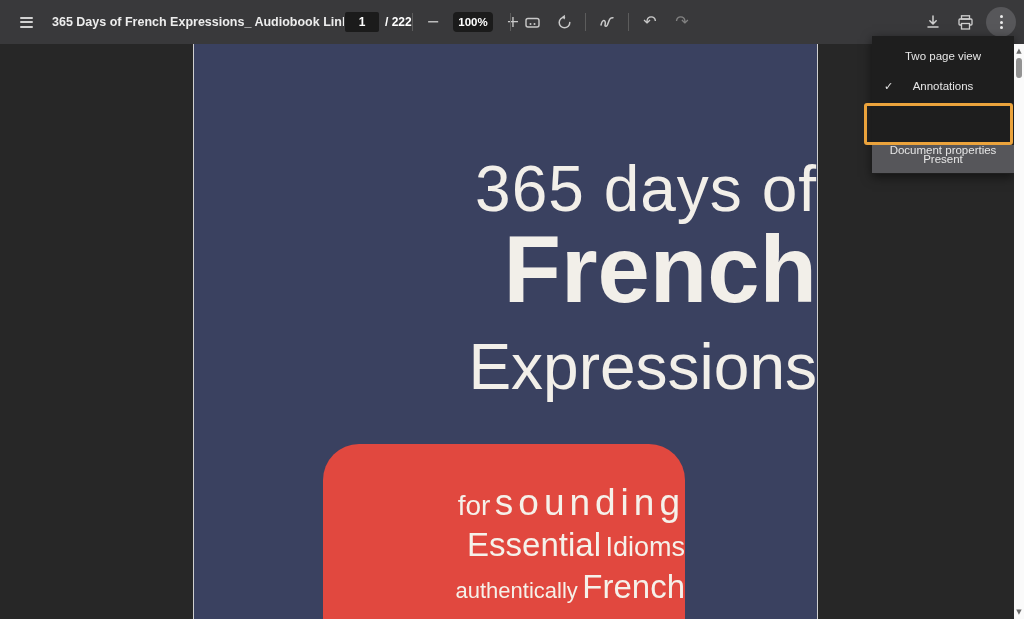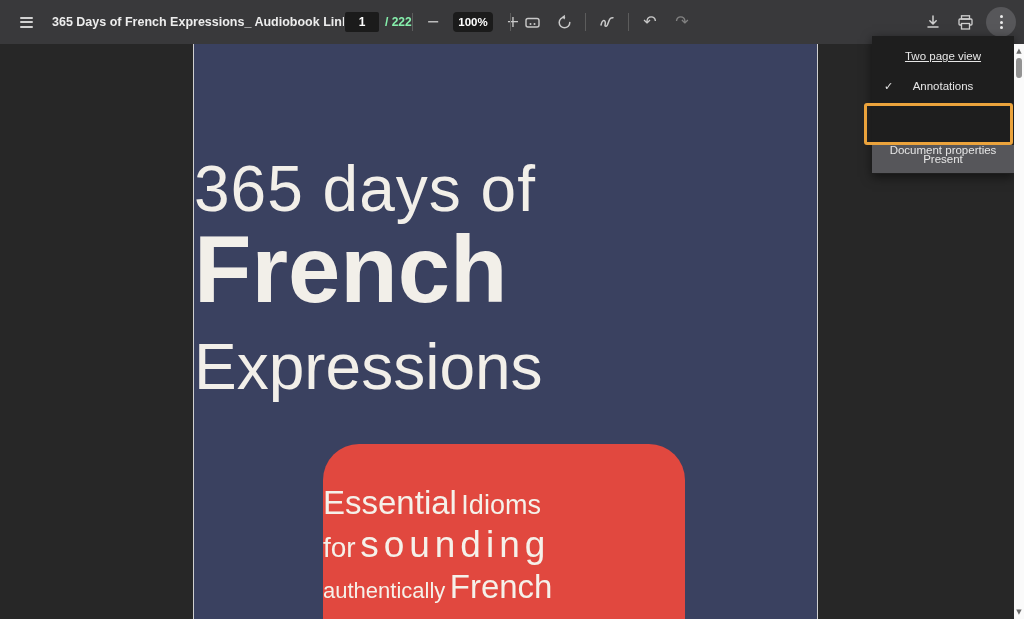--- a/index.html
+++ b/index.html
@@ -17,42 +17,42 @@
   .toolbar{position:absolute;top:0;left:0;width:1024px;height:44px;background:var(--toolbar_bg);}
   .toolbar .grp{position:absolute;top:0;height:44px;display:flex;align-items:center;}
   .hamb{left:10px;width:32px;justify-content:center;cursor:pointer;background:none;border:none;}
   .hamb .bars{display:flex;flex-direction:column;gap:2.5px;}
   .hamb .bars div{width:13px;height:2px;background:#D2D2D2;border-radius:1px;}
   .doc-title{left:52px;max-width:292px;color:#EDEDED;font-size:12.5px;font-weight:bold;
     white-space:nowrap;overflow:hidden;}
   .pagegrp{left:345px;gap:6px;}
   .page-input{width:34px;height:20px;background:var(--input_bg);border:none;border-radius:2px;
     color:#FFF;font-size:12px;font-weight:bold;text-align:center;font-family:"Liberation Sans",sans-serif;}
-  .page-count{color:#86efac;font-size:12px;font-weight:bold;}
+  .page-count{color:#ffffff;font-size:12px;font-weight:bold;}
   .zoomgrp{left:412px;gap:9px;}
   .toolsgrp{left:510px;gap:10px;}
   .vdiv{width:1px;height:18px;background:#5C5C5C;}
   .tbtn{background:none;border:none;color:var(--icon_grey);font-size:16px;line-height:1;
     display:flex;align-items:center;justify-content:center;width:22px;height:28px;cursor:pointer;
     font-family:"DejaVu Sans",sans-serif;}
   .zoom-level{width:40px;height:20px;background:var(--input_bg);border:none;border-radius:4px;
     color:#FFF;font-size:11.5px;font-weight:bold;display:flex;align-items:center;justify-content:center;cursor:pointer;}
   .tbtn svg{display:block;}
   .tbtn.disabled{color:#828282;}
   .rightgrp{right:8px;gap:10px;}
   .kebab-btn{width:30px;height:30px;border-radius:50%;background:#57575A;border:none;cursor:pointer;
     display:flex;align-items:center;justify-content:center;}
   .kebab-btn .dots{display:flex;flex-direction:column;gap:2.5px;}
   .kebab-btn .dots div{width:3px;height:3px;border-radius:50%;background:#ECECEC;}
 
   
   .canvas{position:absolute;top:44px;left:0;width:1024px;height:575px;background:var(--canvas_bg);}
 
   .pdf-page{position:absolute;top:0;left:193px;width:625px;height:575px;background:var(--page_navy);
-    border-left:1px solid #CFCFCF;border-right:1px solid #CFCFCF;overflow:hidden;text-align:left;
+    border-left:1px solid #CFCFCF;border-right:1px solid #CFCFCF;overflow:hidden;text-align:right;
     color:var(--cover_text);}
   .cv-l1{position:absolute;top:108px;left:0;width:100%;font-size:64px;font-weight:300;letter-spacing:1px;}
   .cv-l2{position:absolute;top:172px;left:0;width:100%;font-size:94px;font-weight:bold;}
   .cv-l3{position:absolute;top:286px;left:0;width:100%;font-size:64px;font-weight:normal;}
   .badge{position:absolute;top:400px;left:129px;width:362px;height:240px;background:var(--badge_red);
     border-radius:36px;color:#F5F1EA;padding-top:38px;}
   .badge .bl{height:42px;line-height:42px;white-space:nowrap;}
   .b-lg1{font-size:33px;} .b-sm1{font-size:27px;}
   .b-sm2{font-size:28px;} .b-lg2{font-size:37px;letter-spacing:5px;}
   .b-sm3{font-size:22px;} .b-lg3{font-size:33px;}
@@ -62,21 +62,21 @@
   .sb-arrow{position:absolute;left:0;width:10px;height:10px;color:#6E6E6E;font-size:7px;line-height:10px;
     text-align:center;cursor:pointer;font-family:"DejaVu Sans",sans-serif;}
   .sb-up{top:2px;} .sb-down{bottom:2px;}
   .sb-thumb{position:absolute;left:2px;top:14px;width:6px;height:20px;background:#939393;border-radius:3px;cursor:pointer;}
 
   
   .menu{position:absolute;top:36px;left:872px;width:142px;height:138px;background:var(--menu_bg);
     box-shadow:0 3px 10px rgba(0,0,0,.55);z-index:20;}
   .menu .mi{position:absolute;left:0;width:142px;height:28px;line-height:28px;text-align:center;
     color:#E6E6E6;font-size:11.5px;cursor:pointer;}
-  .mi-1{top:6px;text-decoration:underline;} .mi-2{top:36px;} .mi-3{top:72px;height:29px;line-height:29px;background:var(--menu_selected);margin-top:37px;}
+  .mi-1{top:6px;} .mi-2{top:36px;} .mi-3{top:72px;height:29px;line-height:29px;background:var(--menu_selected);margin-top:37px;}
   .mi-4{top:100px;}
   .mi .chk{position:absolute;left:12px;top:0;font-size:11px;color:#E6E6E6;}
 
   
   .annot{position:absolute;top:103px;left:864px;width:149px;height:42px;border:3px solid var(--highlight_amber);
     border-radius:3px;z-index:25;pointer-events:none;}
 </style>
 </head>
 <body>
 
@@ -160,22 +160,22 @@
   </div>
 
   <div class="canvas">
 
     <div class="pdf-page">
       <div class="cv-l1">365 days of</div>
       <div class="cv-l2">French</div>
       <div class="cv-l3">Expressions</div>
 
       <div class="badge">
+        <div class="bl"><span class="b-sm2">for</span> <span class="b-lg2">sounding</span></div>
         <div class="bl"><span class="b-lg1">Essential</span> <span class="b-sm1">Idioms</span></div>
-        <div class="bl"><span class="b-sm2">for</span> <span class="b-lg2">sounding</span></div>
         <div class="bl"><span class="b-sm3">authentically</span> <span class="b-lg3">French</span></div>
       </div>
     </div>
 
     <div class="scrollbar">
       <div class="sb-arrow sb-up"><span>▲</span></div>
       <div class="sb-thumb"></div>
       <div class="sb-arrow sb-down"><span>▼</span></div>
     </div>
   </div>

